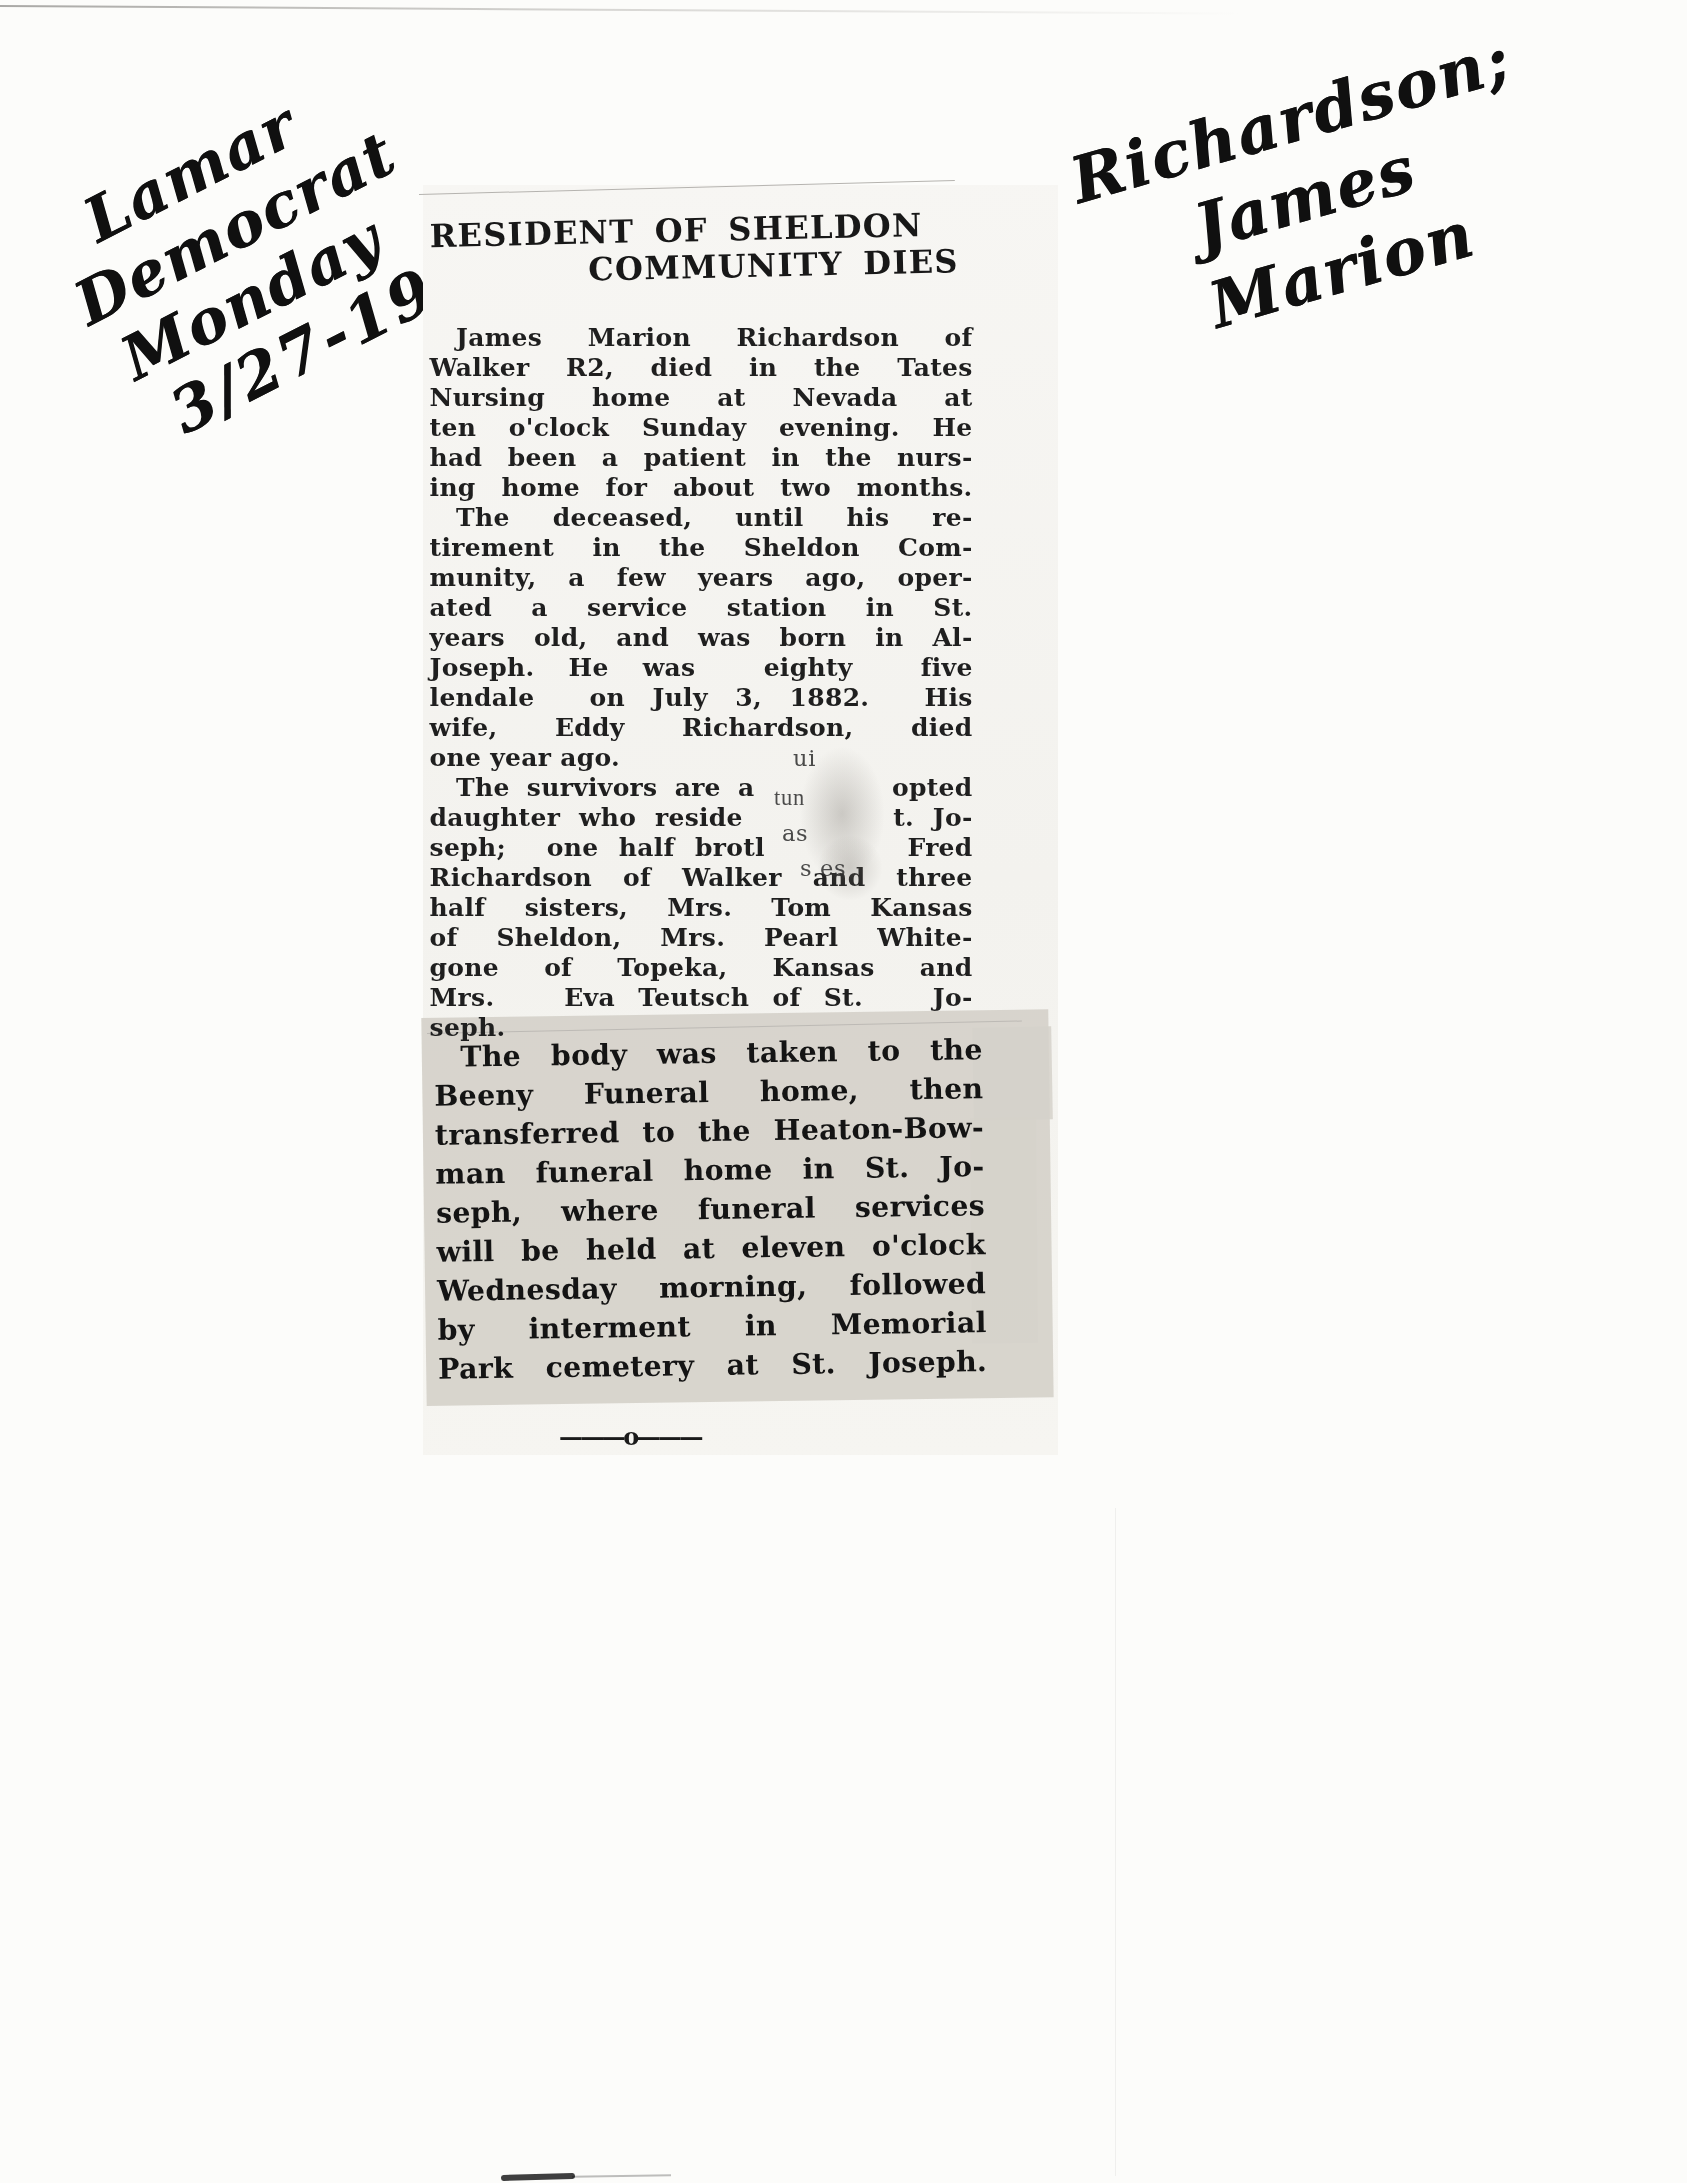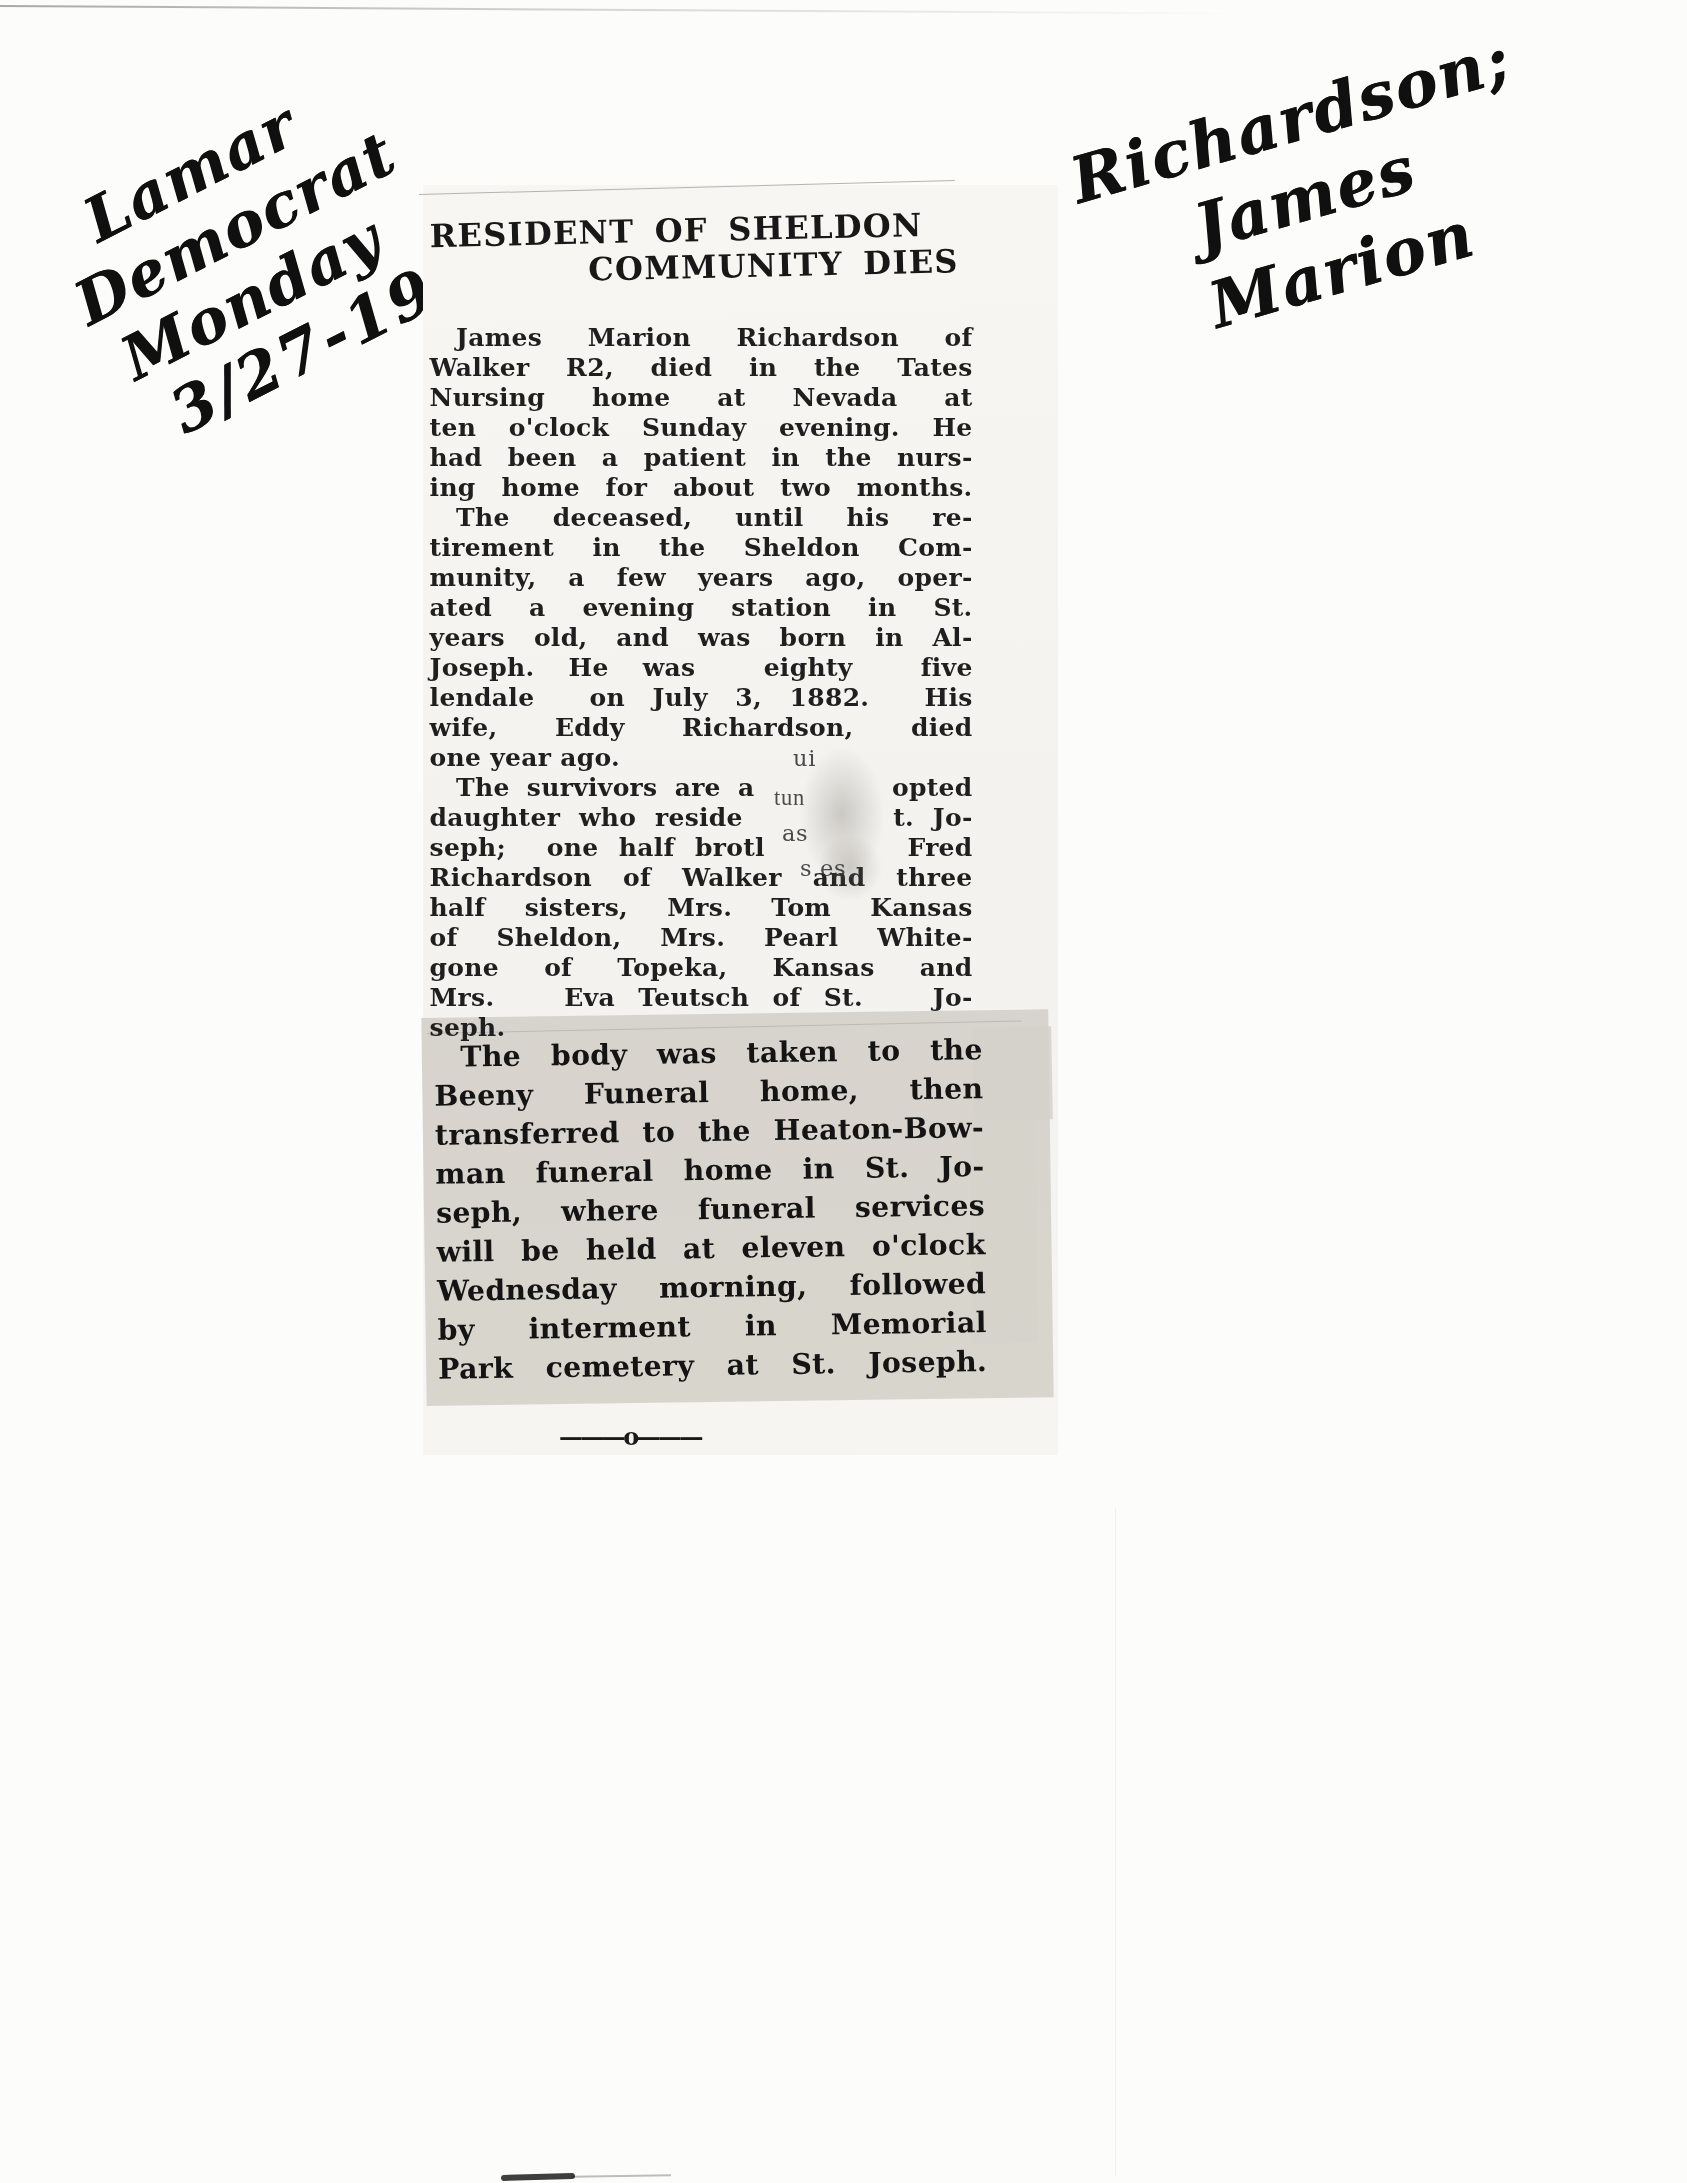--- a/index.html
+++ b/index.html
@@ -156,21 +156,21 @@
           <div class="line j">Walker R2, died in the Tates</div>
           <div class="line j">Nursing home at Nevada at</div>
           <div class="line j">ten o'clock Sunday evening. He</div>
           <div class="line j">had been a patient in the nurs-</div>
           <div class="line j">ing home for about two months.</div>
         </div>
         <div class="para p2">
           <div class="line j in">The deceased, until his re-</div>
           <div class="line j">tirement in the Sheldon Com-</div>
           <div class="line j">munity, a few years ago, oper-</div>
-          <div class="line j">ated a evening station in St.</div>
+          <div class="line j">ated a service station in St.</div>
           <div class="line j">years old, and was born in Al-</div>
           <div class="line j">Joseph. He was &nbsp;eighty &nbsp;five</div>
           <div class="line j">lendale &nbsp;on July 3, 1882. &nbsp;His</div>
           <div class="line j">wife, Eddy Richardson, died</div>
           <div class="line">one year ago.</div>
         </div>
         <div class="para p3">
           <div class="line j in">The survivors are a&nbsp;&nbsp;&nbsp;&nbsp;&nbsp;&nbsp;&nbsp;&nbsp;opted</div>
           <div class="line j">daughter who reside&nbsp;&nbsp;&nbsp;&nbsp;&nbsp;&nbsp;&nbsp;&nbsp;t. Jo-</div>
           <div class="line j">seph; &nbsp;one half brotl&nbsp;&nbsp;&nbsp;&nbsp;&nbsp;&nbsp;&nbsp;Fred</div>

